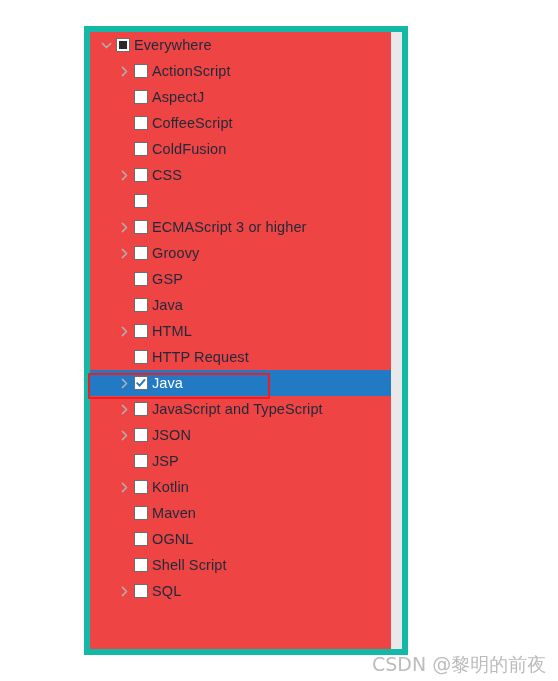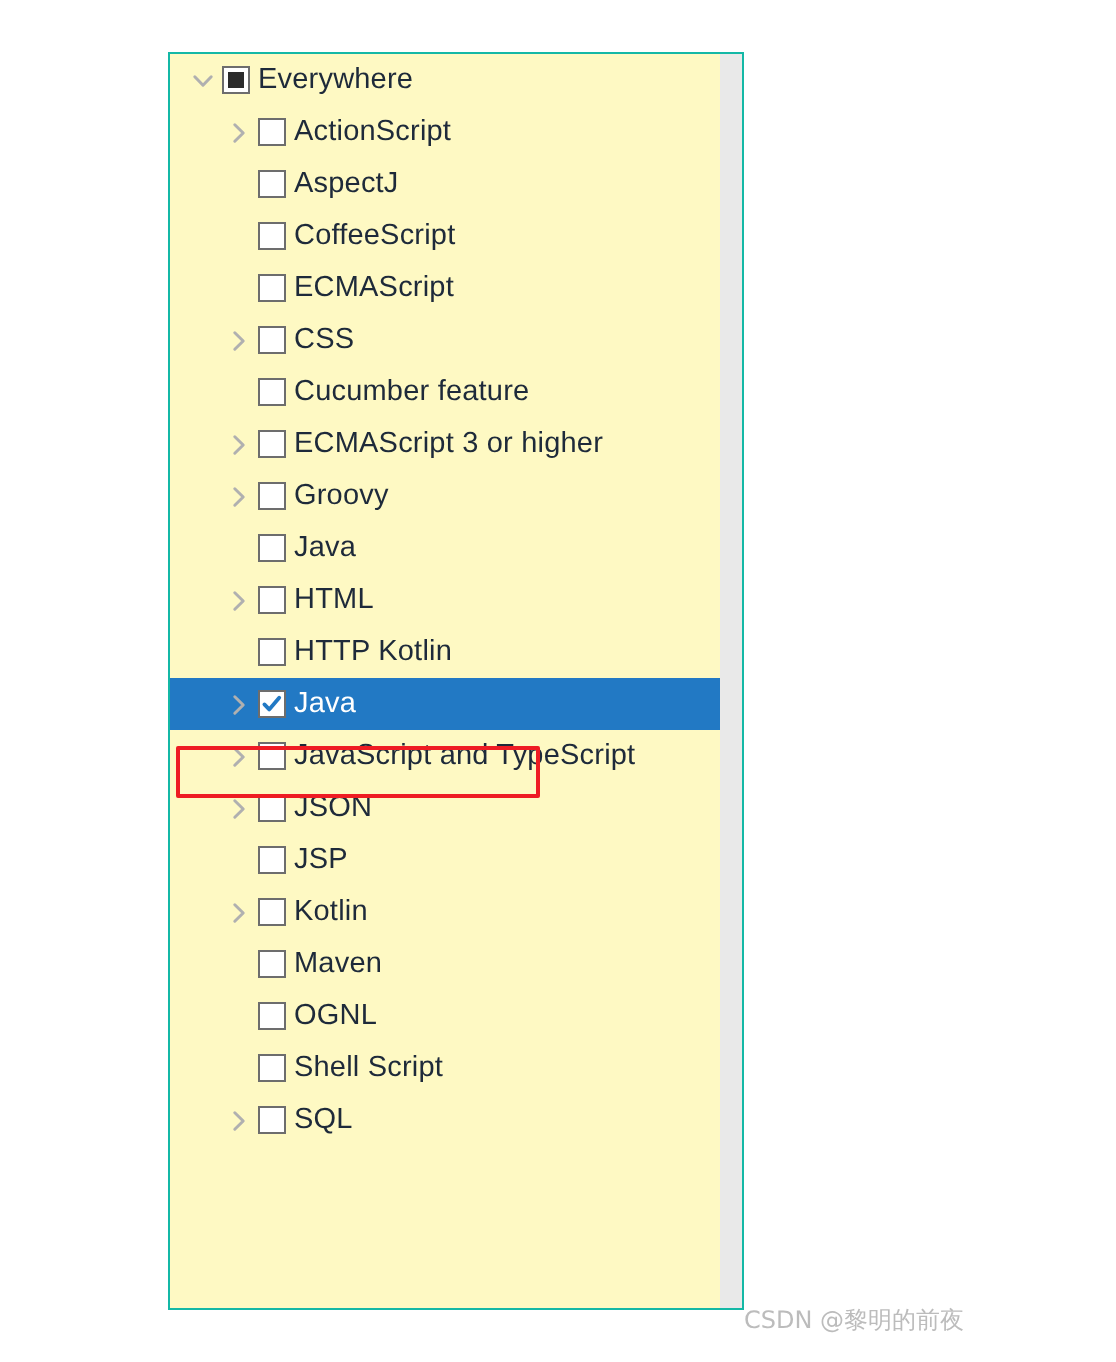--- a/index.html
+++ b/index.html
@@ -13,24 +13,24 @@
     font-family: "Liberation Sans", sans-serif;
     overflow: hidden;
     position: relative;
   }
 
   
   #tree-panel {
     position: absolute;
     left: 84px;
     top: 26px;
-    width: 288px;
+    width: 324px;
     height: 629px;
-    border: 1px solid #14b8a6;
-    background: #fef9c3;
+    border: 6px solid #14b8a6;
+    background: #ef4444;
     box-sizing: border-box;
     overflow: hidden;
   }
 
   #tree-list {
     position: absolute;
     left: 0;
     top: 0;
     width: 100%;
   }
@@ -127,21 +127,21 @@
     box-sizing: border-box;
     pointer-events: none;
     border-radius: 1px;
   }
 
   
   #watermark {
     position: absolute;
     left: 372px;
     top: 652px;
-    font-size: 12px;
+    font-size: 19px;
     color: #bcbcbc;
     white-space: nowrap;
     font-family: "DejaVu Sans", sans-serif;
   }
 </style>
 </head>
 <body>
 
 <div id="tree-panel">
 
@@ -170,35 +170,34 @@
         <span class="row-label">AspectJ</span>
       </div>
       <div class="tree-row indent-1">
         <span class="twisty"></span>
         <span class="cbox"></span>
         <span class="row-label">CoffeeScript</span>
       </div>
       <div class="tree-row indent-1">
         <span class="twisty"></span>
         <span class="cbox"></span>
-        <span class="row-label">ECMAScript</span>
+        <span class="row-label">ColdFusion</span>
       </div>
       <div class="tree-row indent-1">
         <span class="twisty">
           <svg width="11" height="11" viewBox="0 0 11 11">
             <path d="M3.4 1.4 L7.6 5.5 L3.4 9.6" fill="none" stroke="#b0b0b0" stroke-width="1.5" stroke-linecap="round" stroke-linejoin="round"></path>
           </svg>
         </span>
         <span class="cbox"></span>
         <span class="row-label">CSS</span>
       </div>
       <div class="tree-row indent-1">
         <span class="twisty"></span>
         <span class="cbox"></span>
-        <span class="row-label">Cucumber feature</span>
       </div>
       <div class="tree-row indent-1">
         <span class="twisty">
           <svg width="11" height="11" viewBox="0 0 11 11">
             <path d="M3.4 1.4 L7.6 5.5 L3.4 9.6" fill="none" stroke="#b0b0b0" stroke-width="1.5" stroke-linecap="round" stroke-linejoin="round"></path>
           </svg>
         </span>
         <span class="cbox"></span>
         <span class="row-label">ECMAScript 3 or higher</span>
       </div>
@@ -207,35 +206,40 @@
           <svg width="11" height="11" viewBox="0 0 11 11">
             <path d="M3.4 1.4 L7.6 5.5 L3.4 9.6" fill="none" stroke="#b0b0b0" stroke-width="1.5" stroke-linecap="round" stroke-linejoin="round"></path>
           </svg>
         </span>
         <span class="cbox"></span>
         <span class="row-label">Groovy</span>
       </div>
       <div class="tree-row indent-1">
         <span class="twisty"></span>
         <span class="cbox"></span>
+        <span class="row-label">GSP</span>
+      </div>
+      <div class="tree-row indent-1">
+        <span class="twisty"></span>
+        <span class="cbox"></span>
         <span class="row-label">Java</span>
       </div>
       <div class="tree-row indent-1">
         <span class="twisty">
           <svg width="11" height="11" viewBox="0 0 11 11">
             <path d="M3.4 1.4 L7.6 5.5 L3.4 9.6" fill="none" stroke="#b0b0b0" stroke-width="1.5" stroke-linecap="round" stroke-linejoin="round"></path>
           </svg>
         </span>
         <span class="cbox"></span>
         <span class="row-label">HTML</span>
       </div>
       <div class="tree-row indent-1">
         <span class="twisty"></span>
         <span class="cbox"></span>
-        <span class="row-label">HTTP Kotlin</span>
+        <span class="row-label">HTTP Request</span>
       </div>
       <div class="tree-row indent-1 selected">
         <span class="twisty">
           <svg width="11" height="11" viewBox="0 0 11 11">
             <path d="M3.4 1.4 L7.6 5.5 L3.4 9.6" fill="none" stroke="#b0b0b0" stroke-width="1.5" stroke-linecap="round" stroke-linejoin="round"></path>
           </svg>
         </span>
         <span class="cbox checked">
           <svg width="12" height="12" viewBox="0 0 12 12">
             <path d="M2.2 6.2 L4.6 8.7 L9.6 2.9" fill="none" stroke="#2279c4" stroke-width="1.9" stroke-linecap="round" stroke-linejoin="round"></path>

